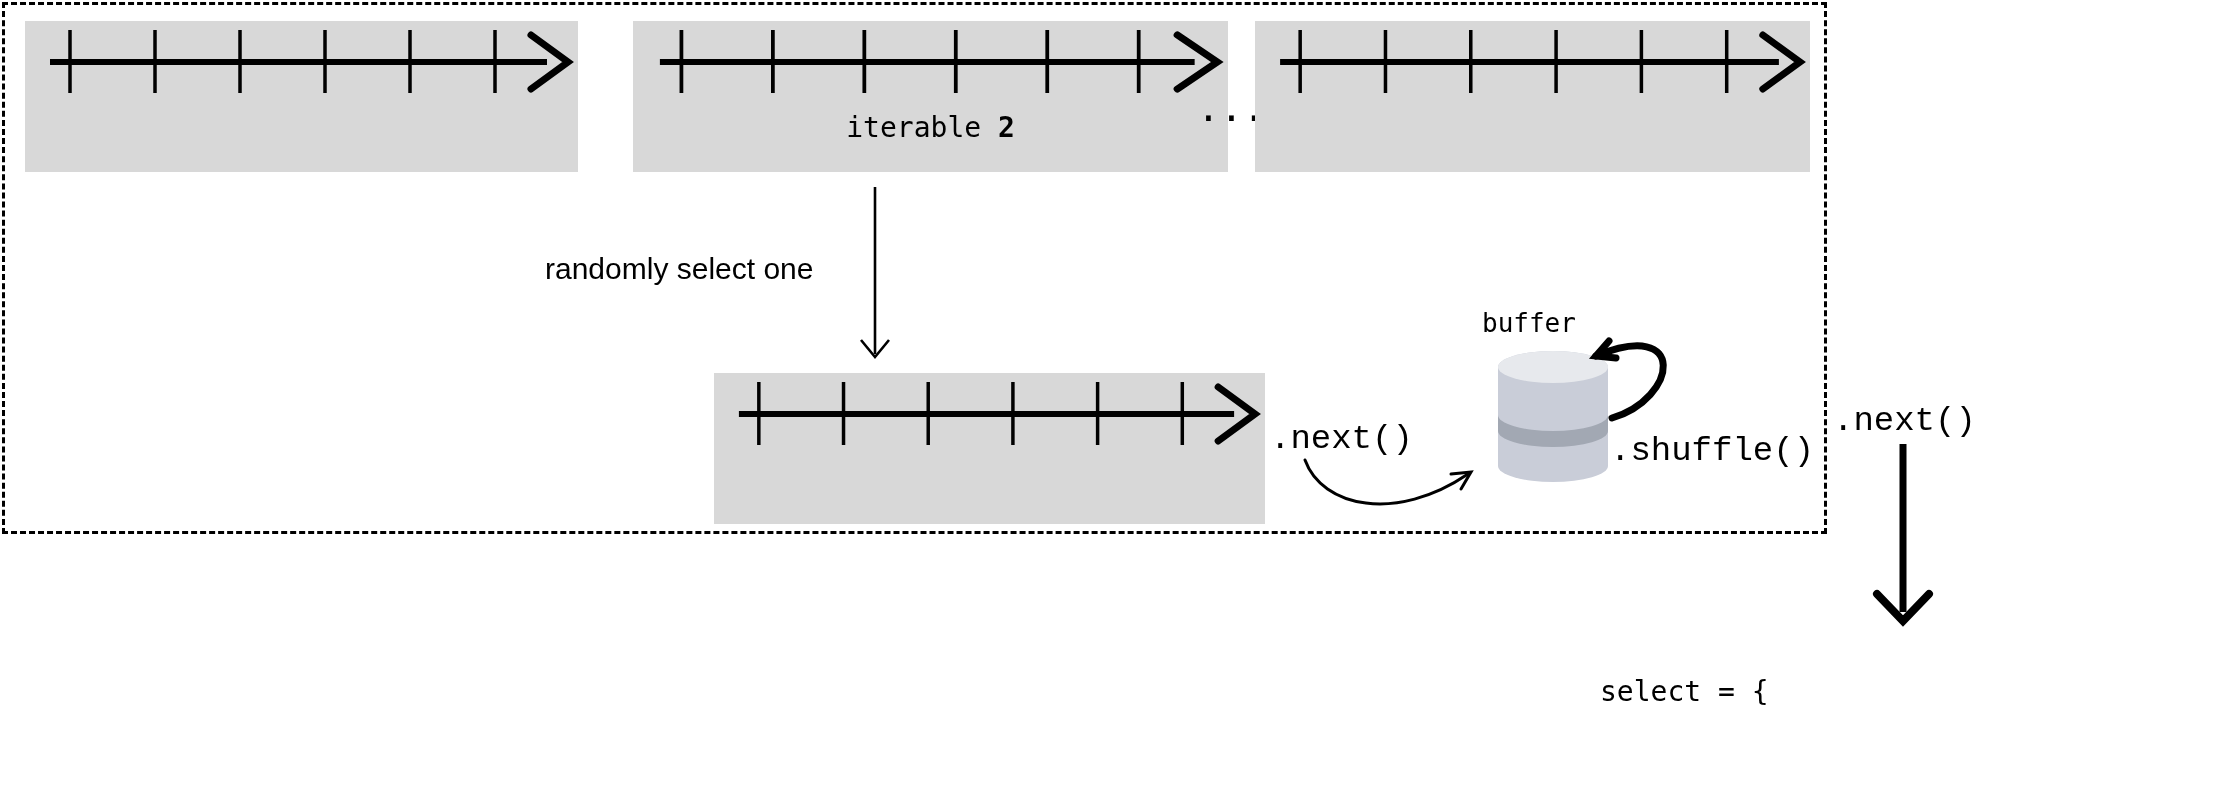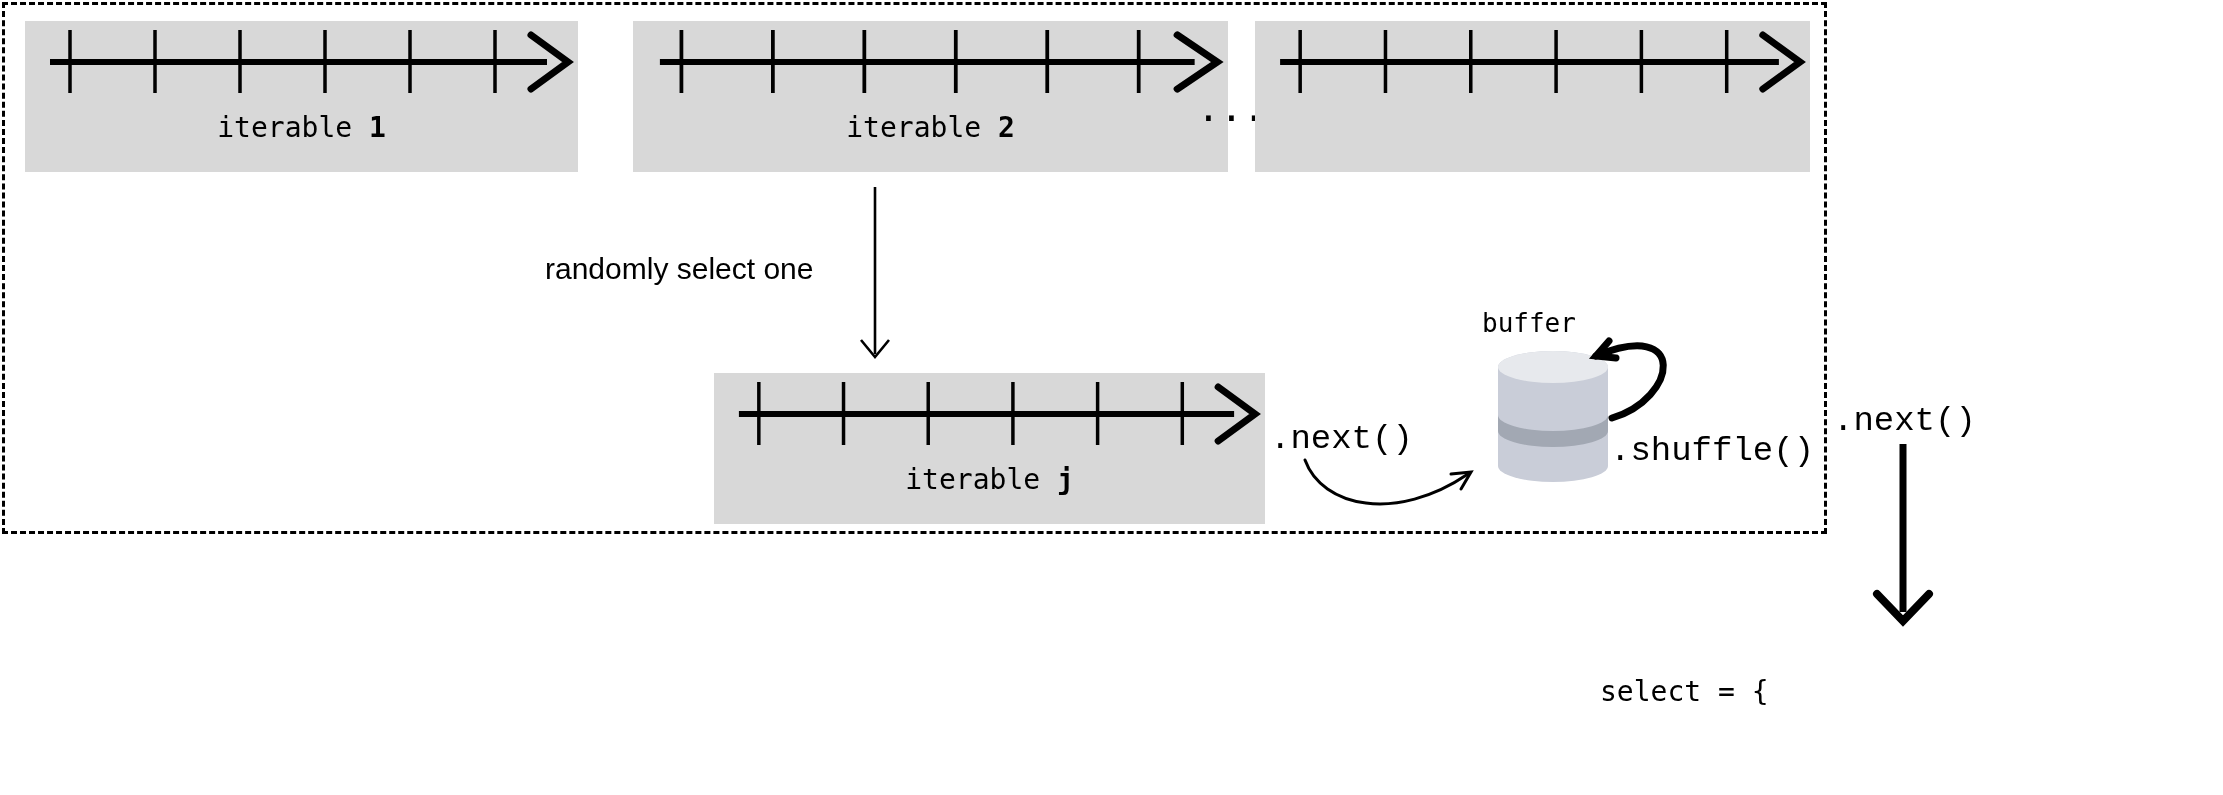--- a/index.html
+++ b/index.html
@@ -48,21 +48,20 @@
   <svg class="timeline" viewBox="0 0 553 80" preserveAspectRatio="none">
     <line class="axis" x1="25" y1="41" x2="522" y2="41"></line>
     <polyline class="head" points="506,14 543,41 506,68"></polyline>
     <line class="tick" x1="45" y1="9" x2="45" y2="72"></line>
     <line class="tick" x1="130" y1="9" x2="130" y2="72"></line>
     <line class="tick" x1="215" y1="9" x2="215" y2="72"></line>
     <line class="tick" x1="300" y1="9" x2="300" y2="72"></line>
     <line class="tick" x1="385" y1="9" x2="385" y2="72"></line>
     <line class="tick" x1="470" y1="9" x2="470" y2="72"></line>
   </svg>
-  <div class="itlabel"><span>iterable</span><b>1</b></div>
 </div>
 
 <div class="itbox" style="left:633px;top:21px;width:550px;padding-left:45px;">
   <svg class="timeline" viewBox="0 0 553 80" preserveAspectRatio="none">
     <line class="axis" x1="25" y1="41" x2="522" y2="41"></line>
     <polyline class="head" points="506,14 543,41 506,68"></polyline>
     <line class="tick" x1="45" y1="9" x2="45" y2="72"></line>
     <line class="tick" x1="130" y1="9" x2="130" y2="72"></line>
     <line class="tick" x1="215" y1="9" x2="215" y2="72"></line>
     <line class="tick" x1="300" y1="9" x2="300" y2="72"></line>
@@ -91,21 +90,20 @@
   <svg class="timeline" viewBox="0 0 553 80" preserveAspectRatio="none">
     <line class="axis" x1="25" y1="41" x2="522" y2="41"></line>
     <polyline class="head" points="506,14 543,41 506,68"></polyline>
     <line class="tick" x1="45" y1="9" x2="45" y2="72"></line>
     <line class="tick" x1="130" y1="9" x2="130" y2="72"></line>
     <line class="tick" x1="215" y1="9" x2="215" y2="72"></line>
     <line class="tick" x1="300" y1="9" x2="300" y2="72"></line>
     <line class="tick" x1="385" y1="9" x2="385" y2="72"></line>
     <line class="tick" x1="470" y1="9" x2="470" y2="72"></line>
   </svg>
-  <div class="itlabel"><span>iterable</span><b>j</b></div>
 </div>
 
 <div class="abs" id="select-label">randomly select one</div>
 <div class="abs mono call" id="next1">.next()</div>
 <div class="abs mono" id="buffer-label">buffer</div>
 <div class="abs mono call" id="shuffle">.shuffle()</div>
 <div class="abs mono call" id="next2">.next()</div>
 
 <div class="abs mono" id="code">
   <div>select = {</div>

